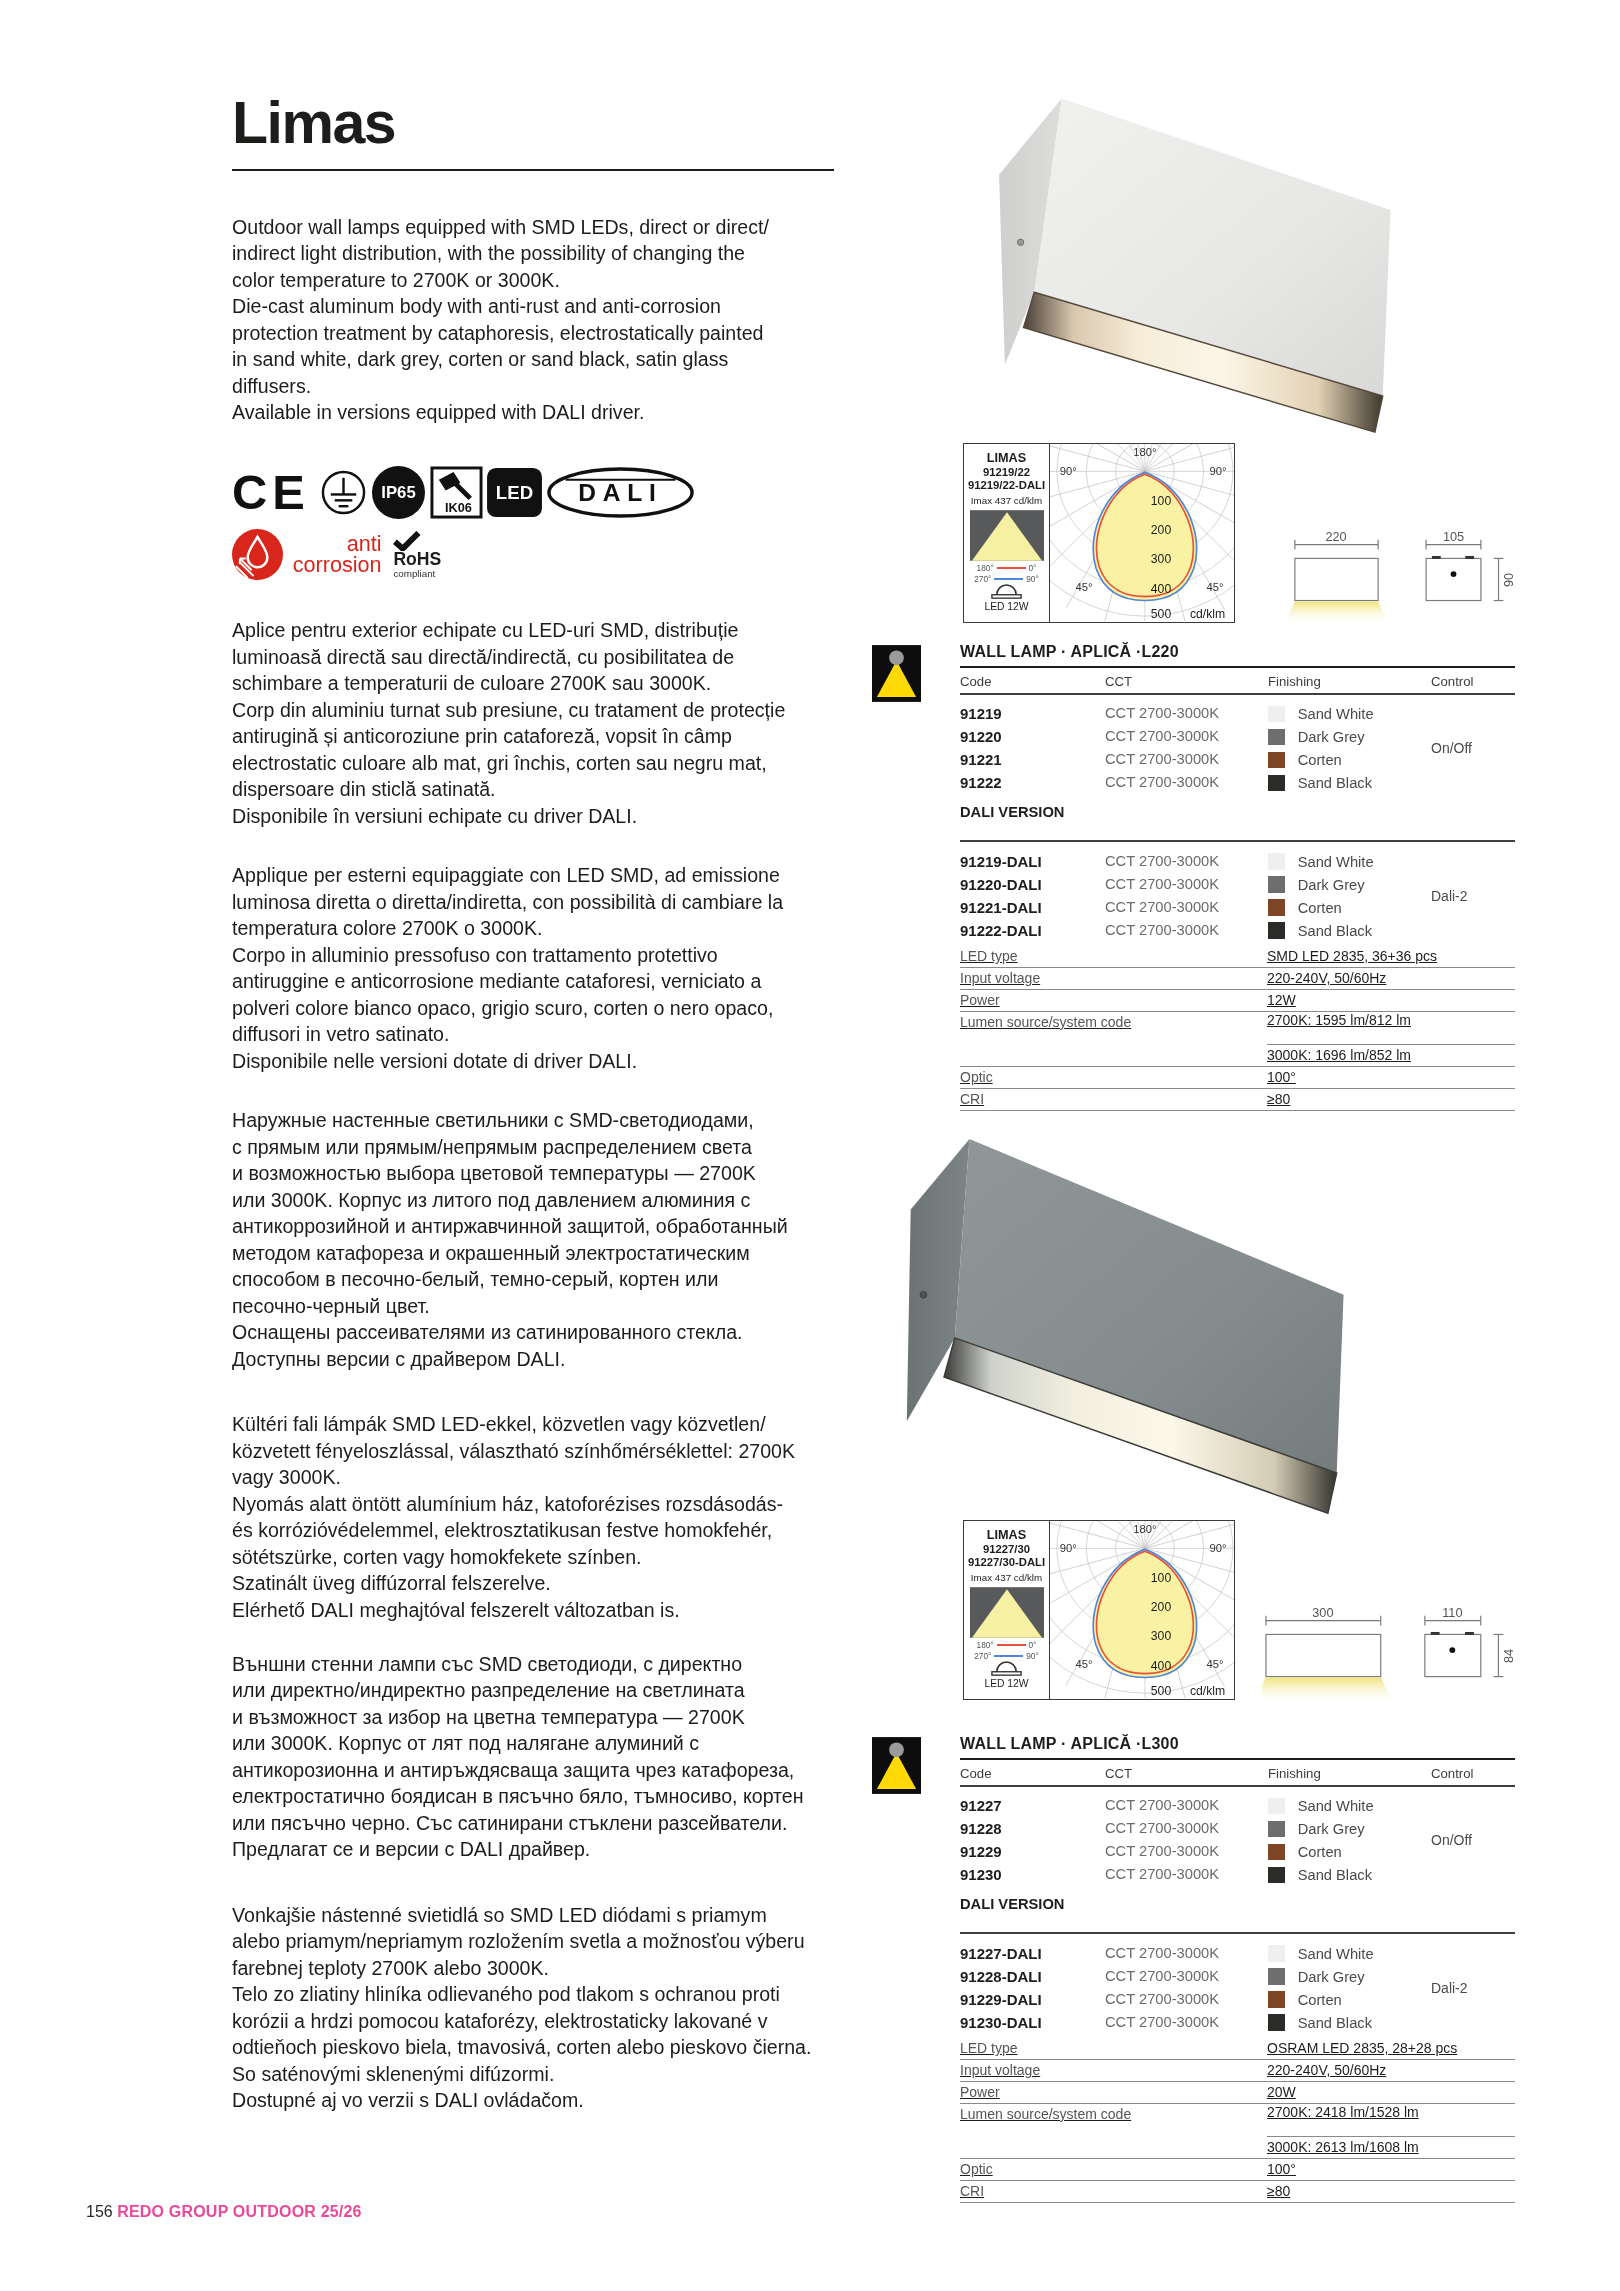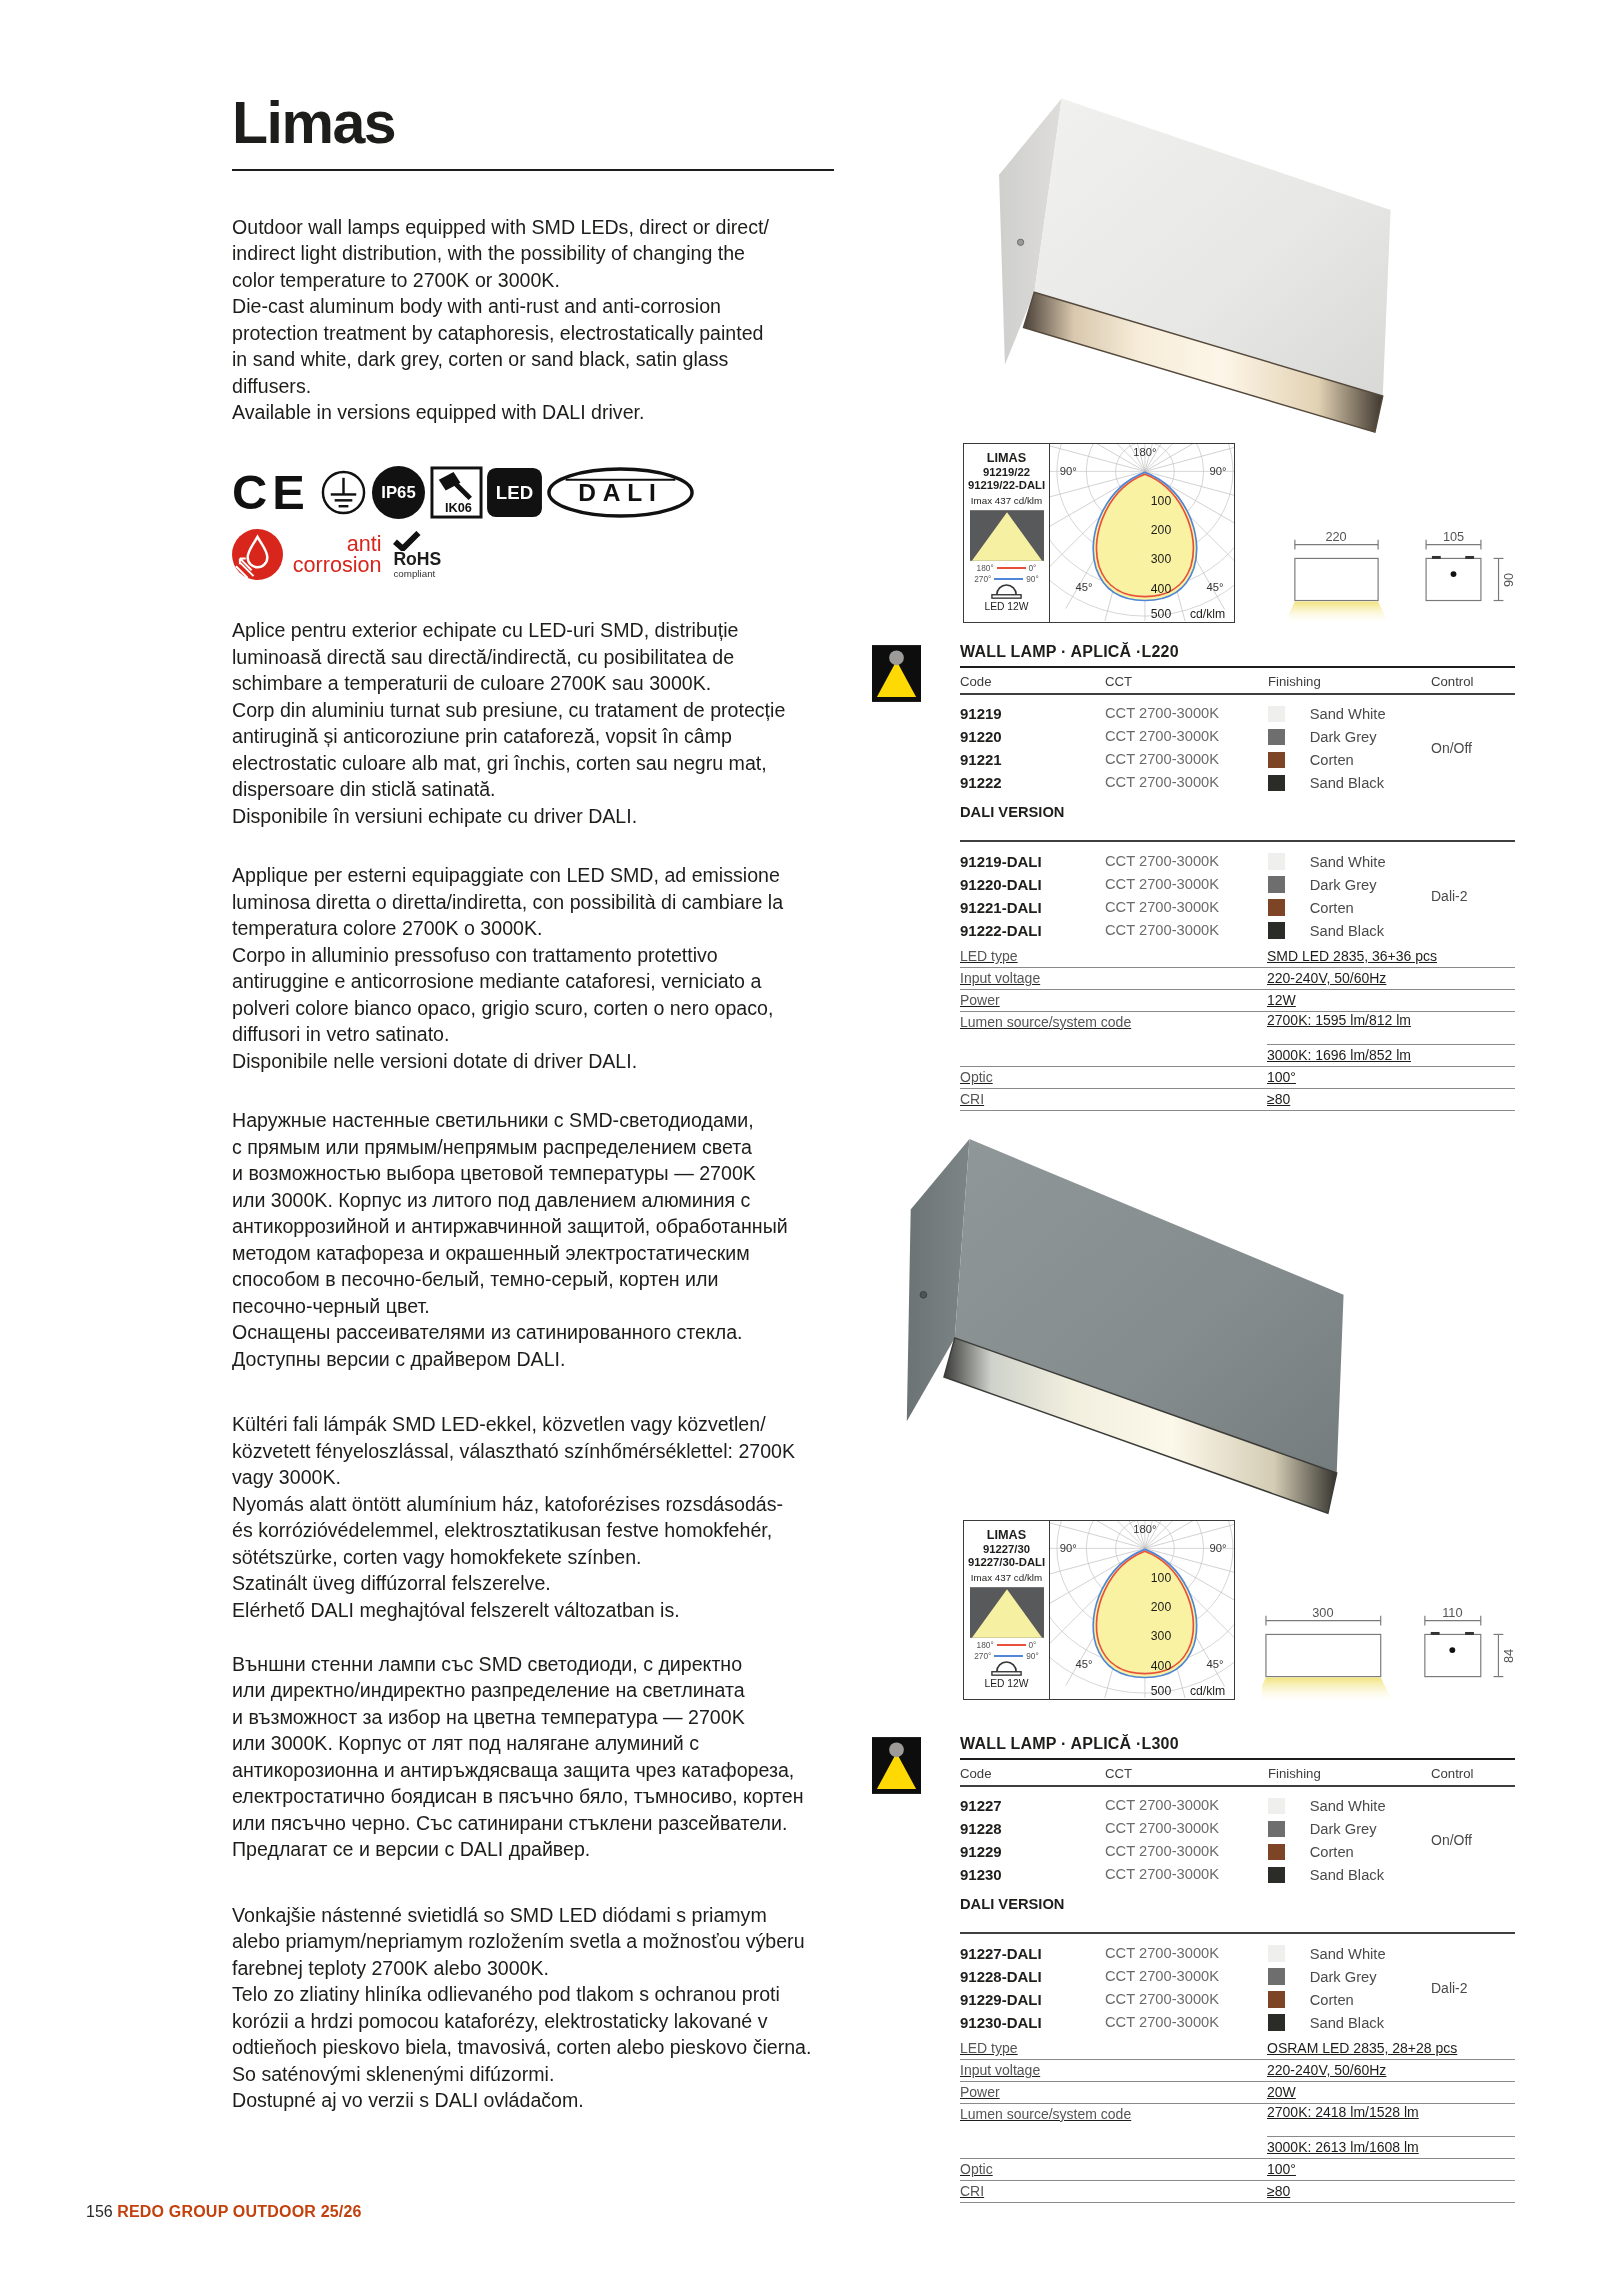--- a/index.html
+++ b/index.html
@@ -50,38 +50,38 @@
   .ptable{position:absolute;width:555px;}
   .ptitle{font-size:16px;font-weight:bold;padding-bottom:4.9px;border-bottom:2.5px solid #1d1d1b;letter-spacing:0.2px;}
   .phead{display:flex;font-size:13.2px;color:#3d3d3d;padding:5.9px 0 3.9px 0;border-bottom:2px solid #3f3f3f;}
   .c-code{width:145px;}
   .c-cct{width:163px;}
   .c-fin{width:163px;}
   .c-ctl{width:84px;}
   .rows4{display:flex;margin-top:7.8px;margin-bottom:3.9px;}
   .rows4 .c-code div{height:23px;line-height:23px;font-weight:bold;font-size:15px;}
   .rows4 .c-cct div{height:23px;line-height:23px;font-size:14.7px;color:#6b6b6b;}
-  .fin{height:23px;display:flex;align-items:center;gap:25px;font-size:14.7px;color:#4a4a4a;}
+  .fin{height:23px;display:flex;align-items:center;gap:13px;font-size:14.7px;color:#4a4a4a;}
   .sw{width:16.7px;height:16.7px;display:inline-block;flex:none;}
   .rows4 .c-ctl{display:flex;align-items:center;font-size:14px;color:#4a4a4a;}
   .dali-h{font-size:14.7px;font-weight:bold;margin-top:9.8px;padding-bottom:20px;border-bottom:2px solid #3f3f3f;}
   .specs{margin-top:2px;text-decoration:underline;}
   .spec{display:flex;border-bottom:1.6px solid #8a8a8a;min-height:22px;align-items:flex-end;font-size:14px;padding-bottom:2.9px;box-sizing:border-box;}
   .spec .lb{width:307px;color:#555;flex:none;}
   .spec .vl{flex:1;color:#1d1d1b;}
   .spec.lum{align-items:flex-start;padding-bottom:0;}
   .vband .v1{border-bottom:1.6px solid #8a8a8a;padding-bottom:16px;}
   .vband .v2{padding:2px 0 2.9px 0;}
 
   .picto{position:absolute;}
 
   
   .footer{position:absolute;left:86px;top:2203px;font-size:16px;}
   .footer .pg{color:#2b2b2b;}
-  .footer .br{color:#c2410c;font-weight:bold;letter-spacing:0.2px;margin-top:8px;}
+  .footer .br{color:#ec4899;font-weight:bold;letter-spacing:0.2px;margin-top:8px;}
 </style>
 </head>
 <body>
 
 <div class="leftcol">
   <h1 class="title">Limas</h1>
   <div class="rule"></div>
 
   <p class="para en">Outdoor wall lamps equipped with SMD LEDs, direct or direct/
 indirect light distribution, with the possibility of changing the

